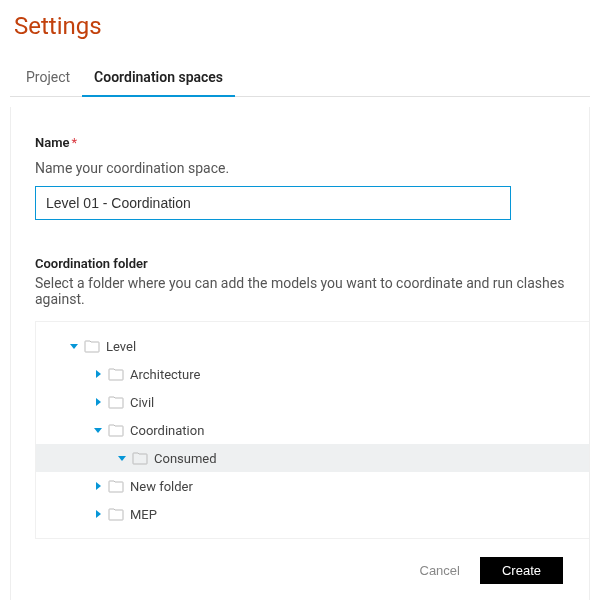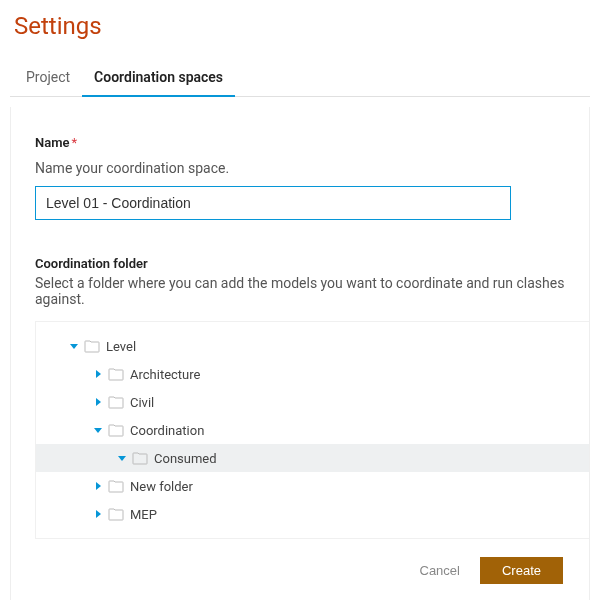--- a/index.html
+++ b/index.html
@@ -110,21 +110,21 @@
   }
   .btn-cancel {
     background: none;
     border: none;
     color: #888;
     font-size: 13px;
     cursor: pointer;
     padding: 8px 6px;
   }
   .btn-create {
-    background: #a16207;
+    background: #000000;
     border: none;
     color: #fff;
     font-size: 13px;
     cursor: pointer;
     padding: 6px 22px;
     font-weight: 500;
   }
 </style>
 </head>
 <body>

